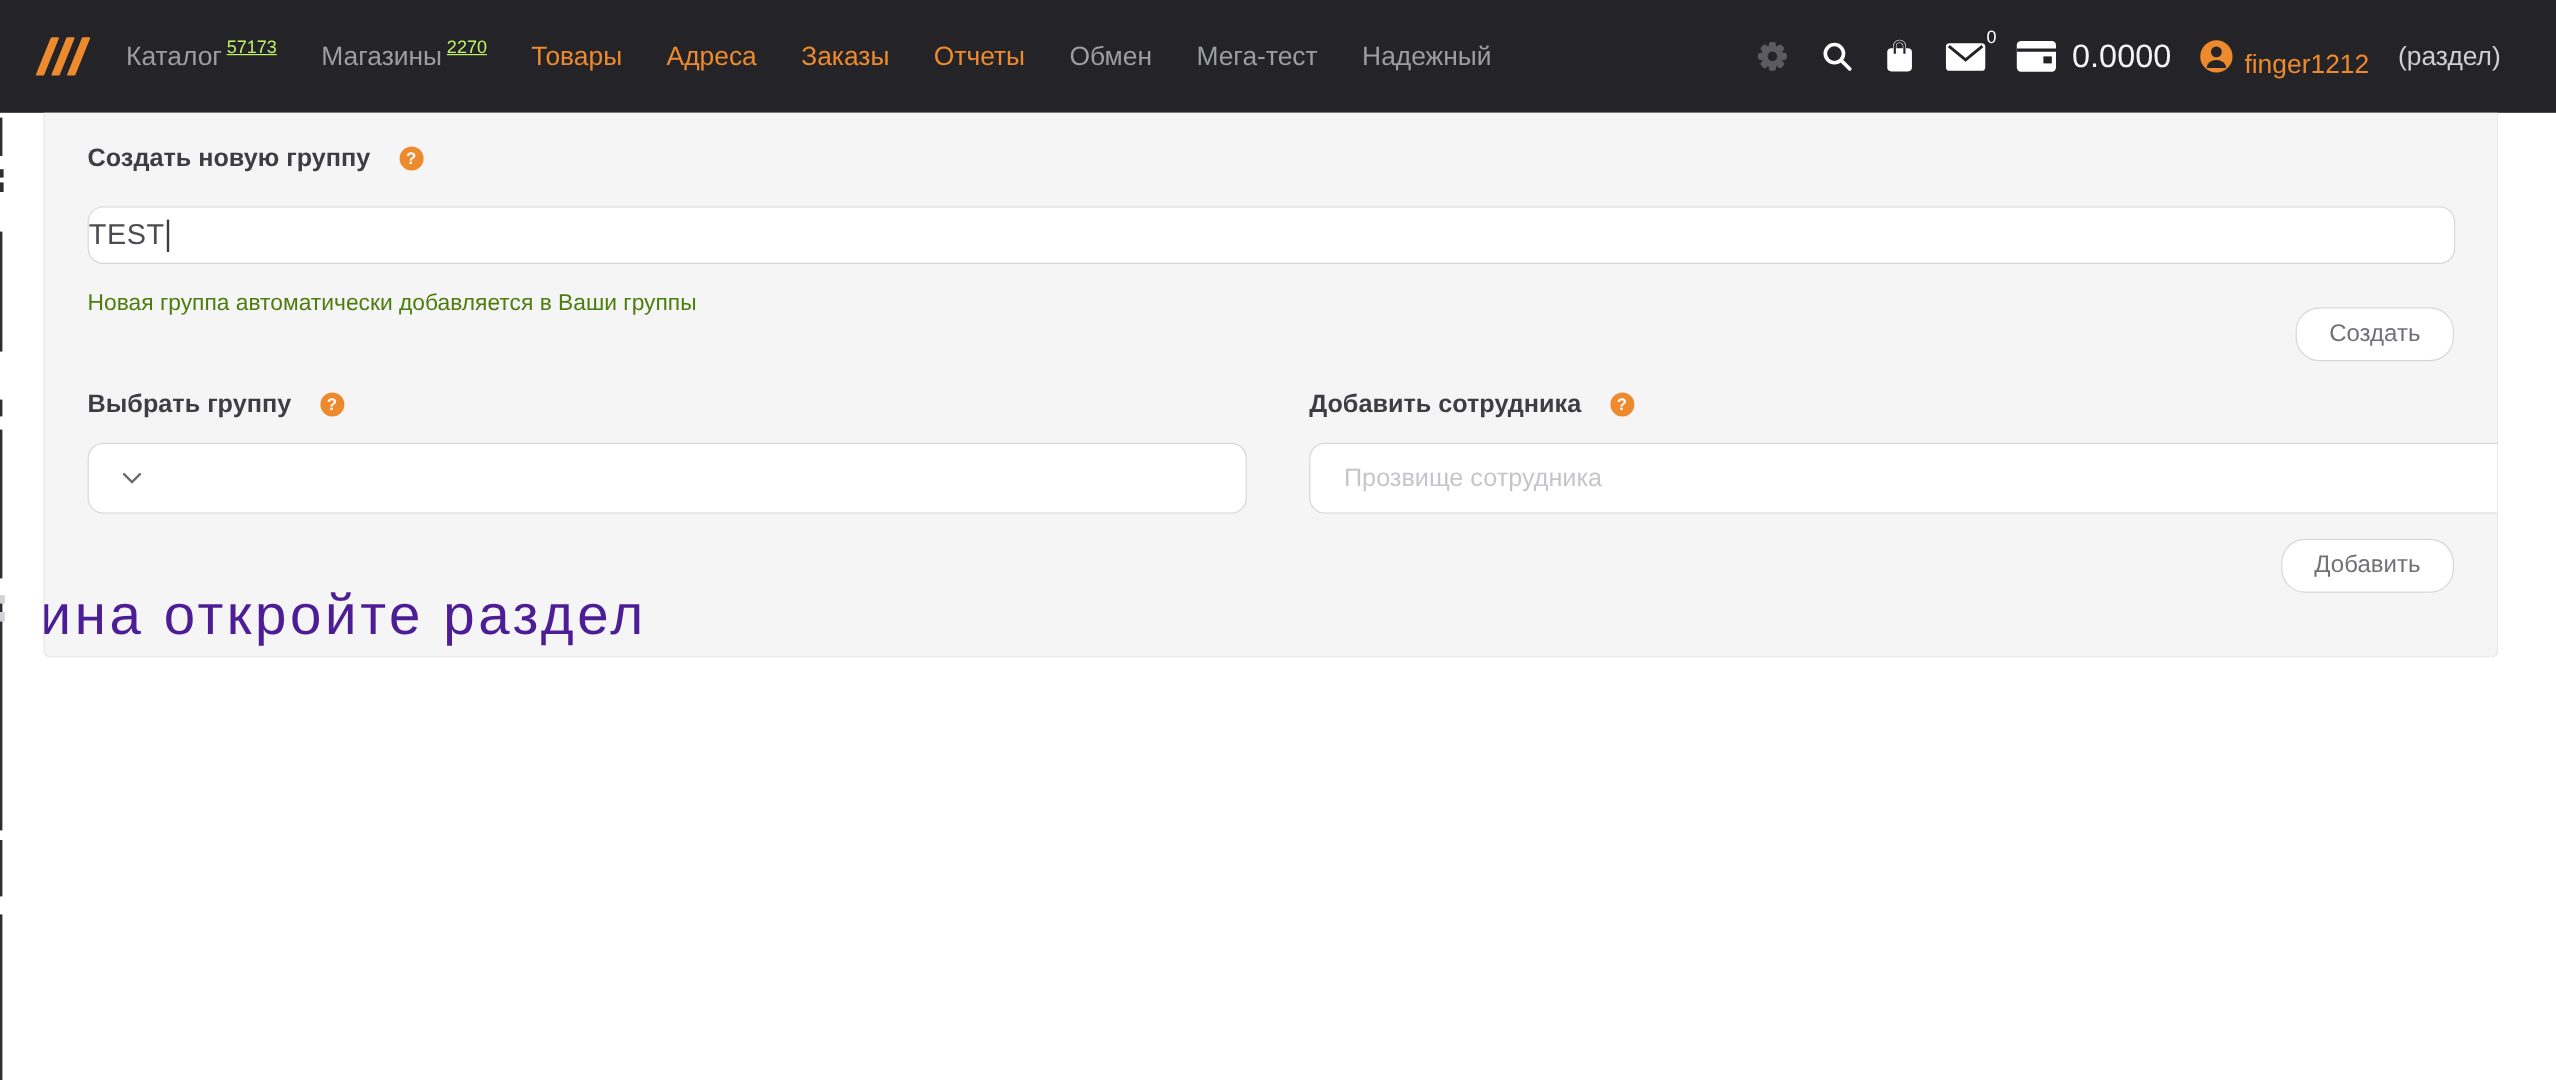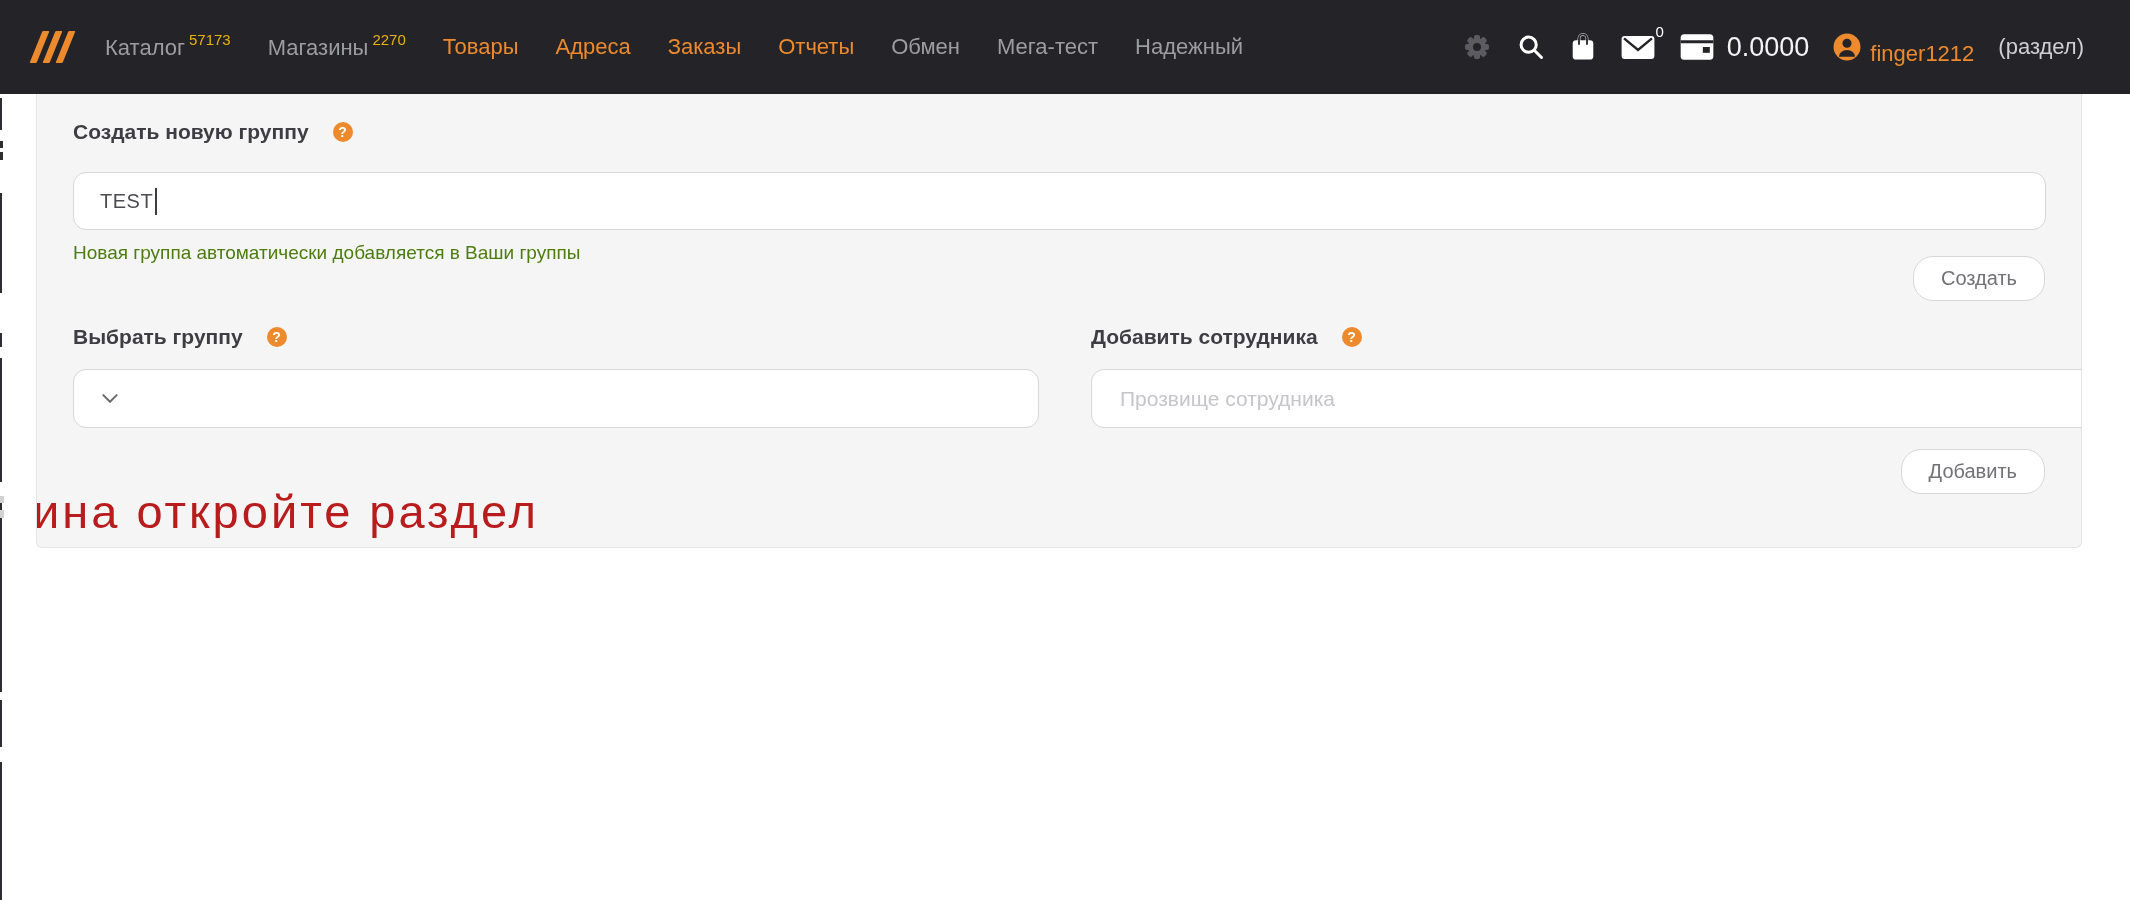--- a/index.html
+++ b/index.html
@@ -26,22 +26,22 @@
   .logo .bar {
     width:7px; height:32px; background:#ed8a2e;
     transform:skewX(-22deg); border-radius:1px;
   }
   .nav-menu { display:flex; align-items:center; gap:37px; }
   .nav-item {
     font-size:22px; color:#9c9ca3; cursor:pointer; white-space:nowrap;
   }
   .nav-item.active { color:#ed8a2e; }
   .nav-item sup {
-    font-size:15px; color:#eab308; margin-left:4px;
-    position:relative; top:-2px;
+    font-size:15px; color:#bef264; margin-left:4px;
+    position:relative; top:-2px;text-decoration:underline;
   }
   .nav-right {
     margin-left:auto; padding-right:46px;
     display:flex; align-items:center; gap:24px;
   }
   .icon-btn { display:flex; align-items:center; cursor:pointer; }
   .mail-wrap { position:relative; }
   .mail-badge {
     position:absolute; right:-9px; top:-12px;
     font-size:15px; color:#ffffff;
@@ -67,24 +67,24 @@
   }
   .help-icon {
     width:20px; height:20px; border-radius:50%;
     background:#ed8a2e; color:#ffffff;
     font-size:14px; font-weight:bold;
     display:inline-flex; align-items:center; justify-content:center;
     cursor:pointer; flex:0 0 auto;
   }
   .text-input {
     position:absolute; left:36px; top:78px;
-    width:1973px; height:58px;
+    width:1973px; height:48px;
     background:#ffffff; border:1px solid #d7d7db; border-radius:13px;
-    display:flex; align-items:center; padding-left:26px;
-    font-size:20px; color:#4c4c52; letter-spacing:0.5px;
+    display:flex; align-items:center; 
+    font-size:24px; color:#4c4c52; letter-spacing:0.5px;
     cursor:text;
   }
   .caret {
     display:inline-block; width:2px; height:27px;
     background:#3c3c42; margin-left:2px;
   }
   .helper {
     position:absolute; left:36px; top:148px;
     font-size:19px; color:#4d7c0f; white-space:nowrap;
   }
@@ -109,21 +109,21 @@
   .chevron { flex:0 0 auto; }
   .tri-down {
     flex:0 0 auto;
     width:0; height:0;
     border-left:7px solid transparent; border-right:7px solid transparent;
     border-top:9px solid #55555a;
   }
   .watermark {
     position:absolute; left:-4px; top:390px;
     font-size:47px; font-weight:200; letter-spacing:3px;
-    color:#b91c1c; white-space:nowrap; pointer-events:none;
+    color:#4c1d95; white-space:nowrap; pointer-events:none;
   }
 
   
   .edge-mark { position:absolute; left:0; background:#2e2e32; }
   .edge-dash { position:absolute; left:0; width:4px; background:#d2d2d4; }
 </style>
 </head>
 <body>
 
 <div class="nav">

